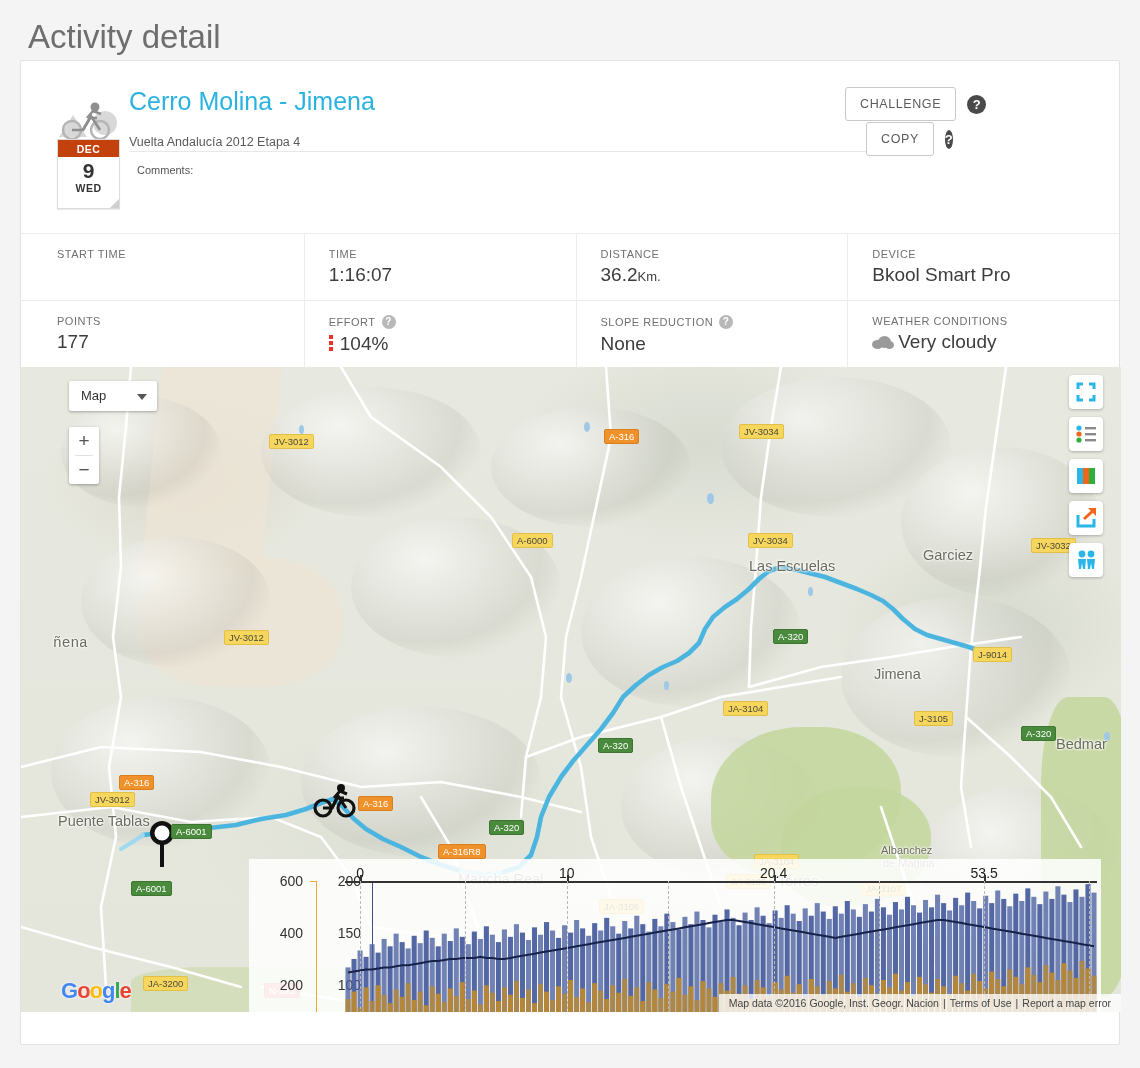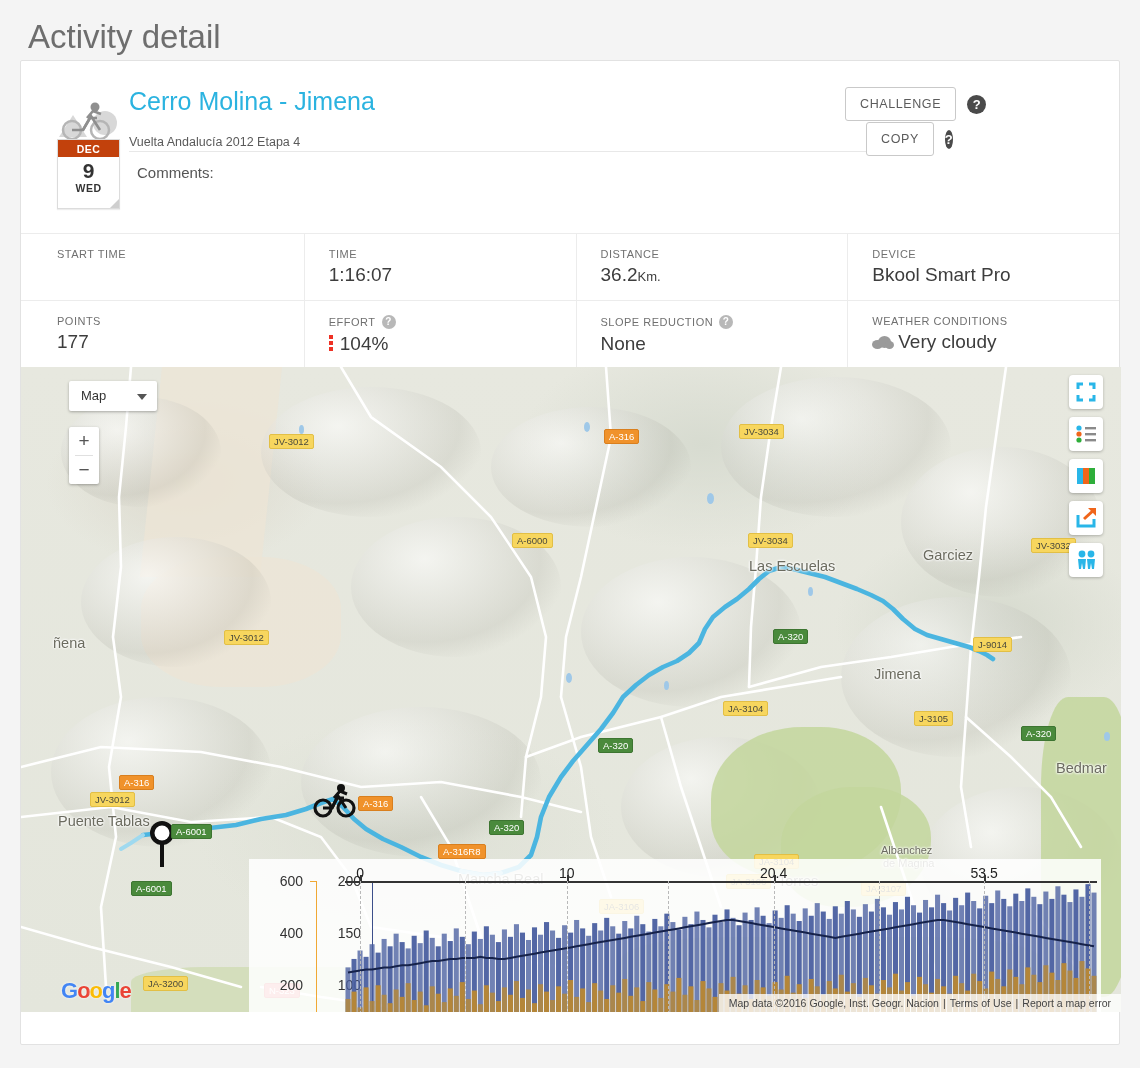--- a/index.html
+++ b/index.html
@@ -32,21 +32,21 @@
   .cal .dow { font-size:10.5px; font-weight:bold; color:#333; letter-spacing:.5px; }
   .cal:after{content:"";position:absolute;right:0;bottom:0;border-style:solid;
              border-width:0 0 9px 9px;border-color:transparent transparent #cfcfcf transparent;}
   .rider-icon { position:absolute; left:36px; top:28px; width:64px; height:52px; }
   .act-title {
     position:absolute; left:108px; top:26px;
     font-size:25px; color:#2bb3e0; font-weight:400;
   }
   .act-sub { position:absolute; left:108px; top:64px; font-size:12.5px; color:#5a5a5a;margin-top:10px; }
   .hdr-rule { position:absolute; left:108px; top:90px; width:785px; height:1px; background:#e8e8e8; }
-  .comments { position:absolute; left:116px; top:103px; font-size:15px; color:#555; }
+  .comments { position:absolute; left:116px; top:103px; font-size:11px; color:#555; }
   .btn-col { position:absolute; right:34px; top:26px; width:240px; }
   .btn-row { display:flex; align-items:center; justify-content:flex-start; margin-bottom:12px; }
   .btn {
     background:#fff; border:1px solid #c9c9c9; border-radius:3px;
     font-size:12.5px; color:#5c5c5c; letter-spacing:.6px;
     padding:9px 14px; cursor:pointer; font-family:inherit;
   }
   .btn-row.c2 { padding-left:21px; }
   .help {
     display:inline-block; width:19px; height:19px; border-radius:50%;
@@ -313,42 +313,42 @@
             <rect x="15" y="16" width="6" height="6"></rect>
             <rect x="27" y="16" width="6" height="6"></rect>
         </g>
         <rect x="0" y="27" width="4" height="20" fill="#111"></rect>
         <rect x="34" y="27" width="4" height="20" fill="#111"></rect>
         <rect x="0" y="44" width="38" height="4" fill="#111"></rect>
       </g>
     </svg>
 
     <div id="places">
-        <div class="placelbl big" style="left: 32px; top: 268px;">ñena</div>
+        <div class="placelbl big" style="left: 32px; top: 268px; font-family: Liberation Mono, monospace;">ñena</div>
         <div class="placelbl big" style="left: 37px; top: 446px;">Puente Tablas</div>
         <div class="placelbl big" style="left: 728px; top: 191px;">Las Escuelas</div>
         <div class="placelbl big" style="left: 902px; top: 180px;">Garciez</div>
         <div class="placelbl big" style="left: 853px; top: 299px;">Jimena</div>
-        <div class="placelbl big" style="left: 1035px; top: 393px;">Bedmar</div>
+        <div class="placelbl big" style="left: 1035px; top: 369px;">Bedmar</div>
         <div class="placelbl big" style="left: 437px; top: 504px;">Mancha Real</div>
         <div class="placelbl big" style="left: 757px; top: 506px;">Torres</div>
         <div class="placelbl sm" style="left: 860px; top: 477px;">Albanchez</div>
         <div class="placelbl sm" style="left: 862px; top: 490px;">de Magina</div>
       </div>
 
     <div id="roadlabels">
         <div class="roadlbl" style="left: 248px; top: 67px;">JV-3012</div>
         <div class="roadlbl or" style="left: 583px; top: 62px;">A-316</div>
         <div class="roadlbl" style="left: 718px; top: 57px;">JV-3034</div>
         <div class="roadlbl" style="left: 491px; top: 166px;">A-6000</div>
         <div class="roadlbl" style="left: 727px; top: 166px;">JV-3034</div>
         <div class="roadlbl" style="left: 1010px; top: 171px;">JV-3032</div>
         <div class="roadlbl" style="left: 203px; top: 263px;">JV-3012</div>
         <div class="roadlbl gr" style="left: 752px; top: 262px;">A-320</div>
-        <div class="roadlbl" style="left: 952px; top: 270px;">J-9014</div>
+        <div class="roadlbl" style="left: 952px; top: 280px;">J-9014</div>
         <div class="roadlbl" style="left: 702px; top: 334px;">JA-3104</div>
         <div class="roadlbl" style="left: 893px; top: 344px;">J-3105</div>
         <div class="roadlbl gr" style="left: 1000px; top: 359px;">A-320</div>
         <div class="roadlbl gr" style="left: 577px; top: 371px;">A-320</div>
         <div class="roadlbl or" style="left: 98px; top: 408px;">A-316</div>
         <div class="roadlbl" style="left: 69px; top: 425px;">JV-3012</div>
         <div class="roadlbl or" style="left: 337px; top: 429px;">A-316</div>
         <div class="roadlbl gr" style="left: 150px; top: 457px;">A-6001</div>
         <div class="roadlbl gr" style="left: 468px; top: 453px;">A-320</div>
         <div class="roadlbl or" style="left: 417px; top: 465px; margin-top: 12px;">A-316R8</div>

